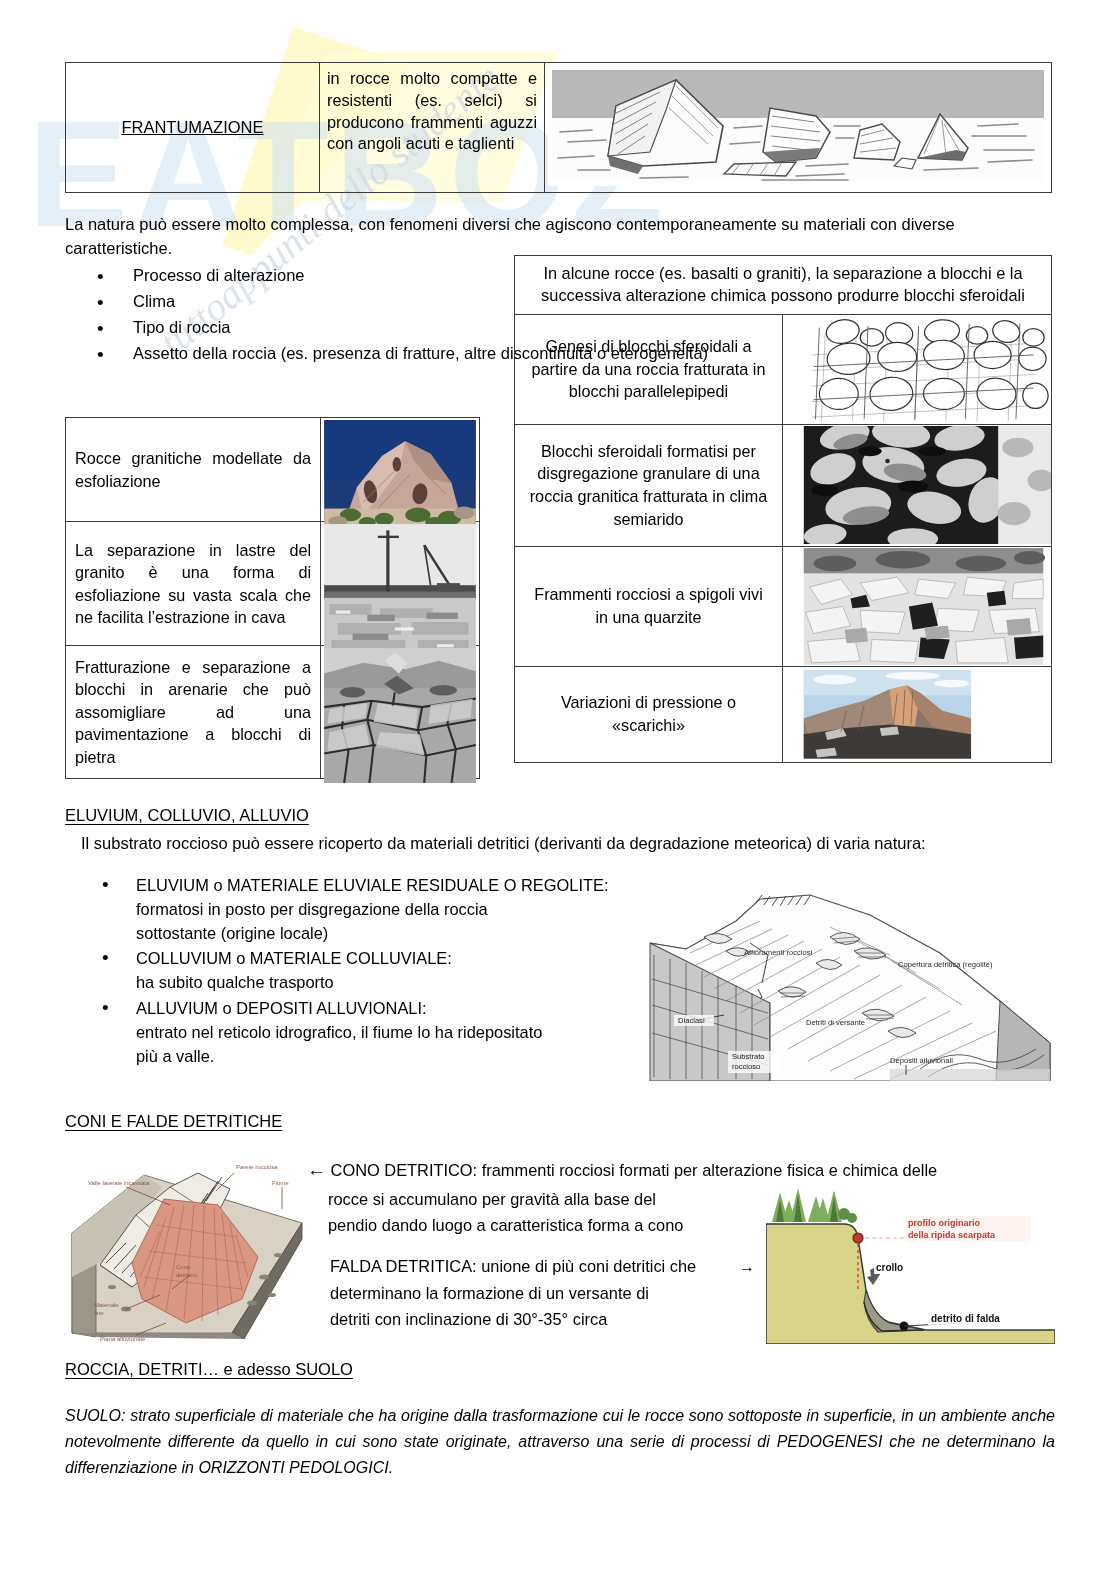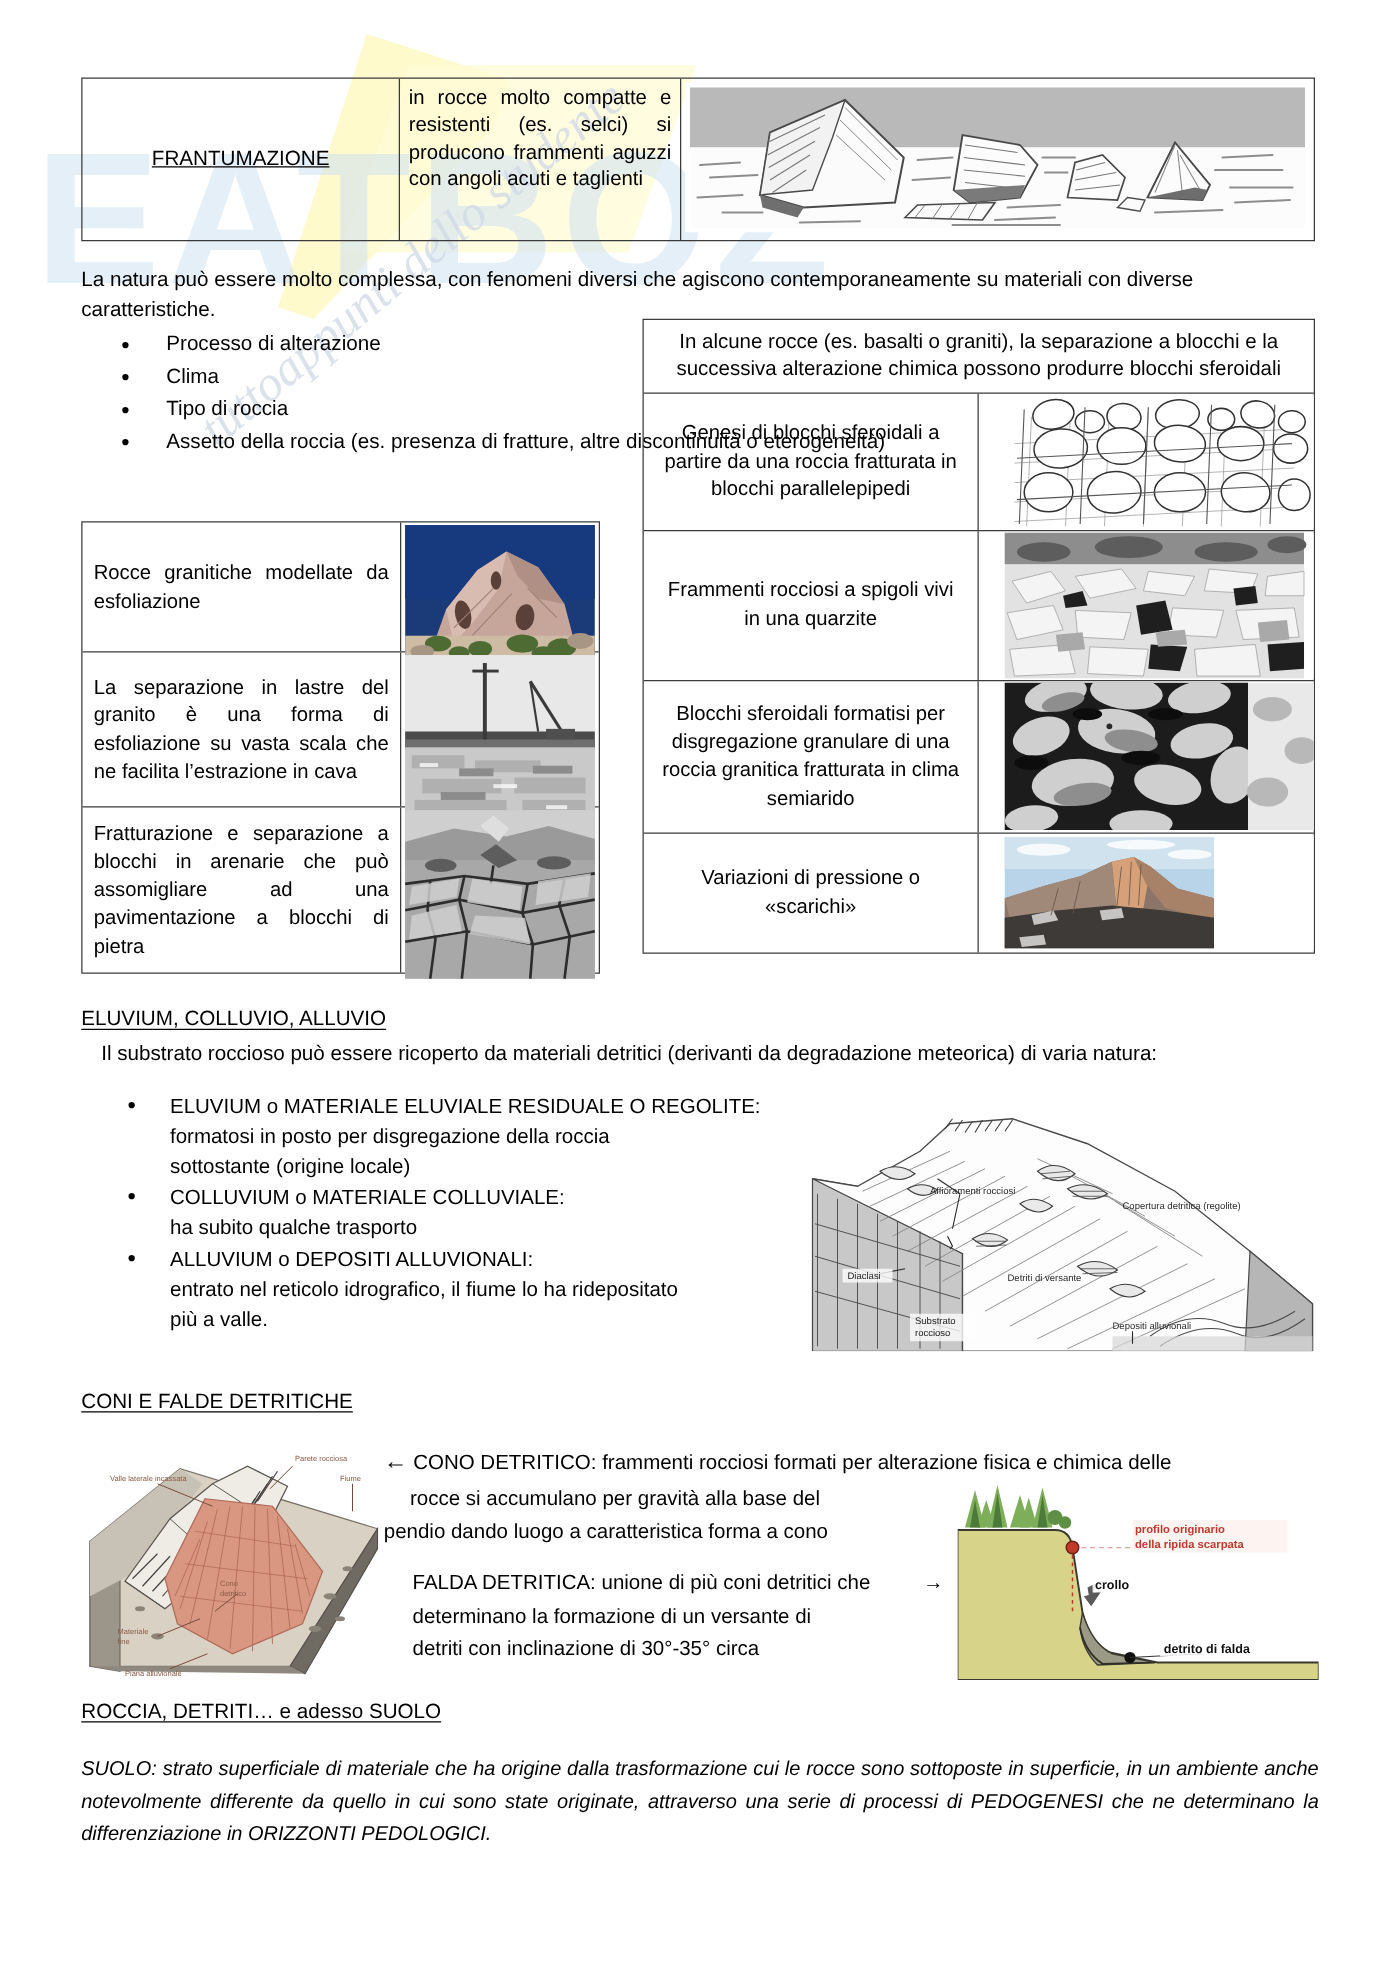--- a/index.html
+++ b/index.html
@@ -475,63 +475,20 @@
             <path d="M24 12 L20 106"></path>
               <path d="M74 10 L70 106"></path>
               <path d="M126 10 L122 106"></path>
             <path d="M178 8 L174 106"></path>
               <path d="M230 8 L226 106"></path>
           </g>
         </svg>
       </div>
     </div>
 
-    <div class="row" style="height:120px">
-      <div class="tc">Frammenti rocciosi a spigoli vivi in una quarzite</div>
-      <div class="pc">
-        <svg viewBox="0 0 262 120" preserveAspectRatio="none">
-          <rect x="0" y="0" width="262" height="120" fill="#ffffff"></rect>
-          <rect x="8" y="0" width="246" height="120" fill="#e2e2e2"></rect>
-          <rect x="8" y="0" width="246" height="26" fill="#8d8d8d"></rect>
-          <g fill="#5d5d5d">
-            <ellipse cx="40" cy="16" rx="22" ry="8"></ellipse>
-              <ellipse cx="110" cy="12" rx="28" ry="9"></ellipse>
-            <ellipse cx="190" cy="16" rx="26" ry="8"></ellipse>
-              <ellipse cx="240" cy="10" rx="16" ry="7"></ellipse>
-          </g>
-          <g fill="#f4f4f4" stroke="#9a9a9a" stroke-width="0.6">
-            <polygon points="14,40 46,32 58,48 26,58"></polygon>
-            <polygon points="66,36 104,30 116,46 78,54"></polygon>
-            <polygon points="126,32 164,36 156,52 122,48"></polygon>
-            <polygon points="176,30 216,34 210,50 172,48"></polygon>
-            <polygon points="224,36 254,32 254,52 222,52"></polygon>
-            <polygon points="10,66 48,60 56,80 18,88"></polygon>
-            <polygon points="66,64 112,66 106,88 68,86"></polygon>
-            <polygon points="146,62 188,64 182,86 142,84"></polygon>
-            <polygon points="198,64 246,62 250,86 204,88"></polygon>
-            <polygon points="12,96 60,92 66,116 16,118"></polygon>
-            <polygon points="78,94 126,96 122,118 76,116"></polygon>
-            <polygon points="164,96 214,92 218,118 166,118"></polygon>
-          </g>
-          <g fill="#1f1f1f">
-            <polygon points="116,60 140,56 146,80 120,84"></polygon>
-            <polygon points="128,92 158,94 152,114 126,112"></polygon>
-            <polygon points="224,92 254,90 254,112 226,114"></polygon>
-            <polygon points="56,52 72,48 76,60 58,62"></polygon>
-            <polygon points="196,46 214,44 216,58 198,60"></polygon>
-          </g>
-          <g fill="#a9a9a9">
-            <polygon points="50,84 72,82 74,96 52,98"></polygon>
-            <polygon points="132,82 156,80 158,92 134,94"></polygon>
-            <polygon points="216,74 240,72 242,88 218,90"></polygon>
-          </g>
-        </svg>
-      </div>
-    </div>
-
     <div class="row" style="height:122px">
       <div class="tc">Blocchi sferoidali formatisi per disgregazione granulare di una roccia granitica fratturata in clima semiarido</div>
       <div class="pc">
         <svg viewBox="0 0 262 122" preserveAspectRatio="none">
           <rect x="0" y="0" width="262" height="122" fill="#ffffff"></rect>
           <rect x="8" y="0" width="200" height="122" fill="#1c1c1c"></rect>
           <g fill="#cfcfcf">
             <ellipse cx="50" cy="10" rx="26" ry="13" transform="rotate(-14 50 10)"></ellipse>
             <ellipse cx="108" cy="8" rx="30" ry="14" transform="rotate(6 108 8)"></ellipse>
             <ellipse cx="168" cy="12" rx="26" ry="13" transform="rotate(-8 168 12)"></ellipse>
@@ -559,20 +516,63 @@
           <rect x="208" y="0" width="54" height="122" fill="#e9e9e9"></rect>
           <g fill="#b8b8b8">
             <ellipse cx="228" cy="22" rx="16" ry="10"></ellipse>
               <ellipse cx="252" cy="56" rx="14" ry="11"></ellipse>
             <ellipse cx="224" cy="90" rx="17" ry="12"></ellipse>
           </g>
         </svg>
       </div>
     </div>
 
+    <div class="row" style="height:120px">
+      <div class="tc">Frammenti rocciosi a spigoli vivi in una quarzite</div>
+      <div class="pc">
+        <svg viewBox="0 0 262 120" preserveAspectRatio="none">
+          <rect x="0" y="0" width="262" height="120" fill="#ffffff"></rect>
+          <rect x="8" y="0" width="246" height="120" fill="#e2e2e2"></rect>
+          <rect x="8" y="0" width="246" height="26" fill="#8d8d8d"></rect>
+          <g fill="#5d5d5d">
+            <ellipse cx="40" cy="16" rx="22" ry="8"></ellipse>
+              <ellipse cx="110" cy="12" rx="28" ry="9"></ellipse>
+            <ellipse cx="190" cy="16" rx="26" ry="8"></ellipse>
+              <ellipse cx="240" cy="10" rx="16" ry="7"></ellipse>
+          </g>
+          <g fill="#f4f4f4" stroke="#9a9a9a" stroke-width="0.6">
+            <polygon points="14,40 46,32 58,48 26,58"></polygon>
+            <polygon points="66,36 104,30 116,46 78,54"></polygon>
+            <polygon points="126,32 164,36 156,52 122,48"></polygon>
+            <polygon points="176,30 216,34 210,50 172,48"></polygon>
+            <polygon points="224,36 254,32 254,52 222,52"></polygon>
+            <polygon points="10,66 48,60 56,80 18,88"></polygon>
+            <polygon points="66,64 112,66 106,88 68,86"></polygon>
+            <polygon points="146,62 188,64 182,86 142,84"></polygon>
+            <polygon points="198,64 246,62 250,86 204,88"></polygon>
+            <polygon points="12,96 60,92 66,116 16,118"></polygon>
+            <polygon points="78,94 126,96 122,118 76,116"></polygon>
+            <polygon points="164,96 214,92 218,118 166,118"></polygon>
+          </g>
+          <g fill="#1f1f1f">
+            <polygon points="116,60 140,56 146,80 120,84"></polygon>
+            <polygon points="128,92 158,94 152,114 126,112"></polygon>
+            <polygon points="224,92 254,90 254,112 226,114"></polygon>
+            <polygon points="56,52 72,48 76,60 58,62"></polygon>
+            <polygon points="196,46 214,44 216,58 198,60"></polygon>
+          </g>
+          <g fill="#a9a9a9">
+            <polygon points="50,84 72,82 74,96 52,98"></polygon>
+            <polygon points="132,82 156,80 158,92 134,94"></polygon>
+            <polygon points="216,74 240,72 242,88 218,90"></polygon>
+          </g>
+        </svg>
+      </div>
+    </div>
+
     <div class="row" style="height:95px">
       <div class="tc">Variazioni di pressione o «scarichi»</div>
       <div class="pc">
         <svg viewBox="0 0 262 95" preserveAspectRatio="none">
           <rect x="0" y="0" width="262" height="95" fill="#ffffff"></rect>
           <rect x="8" y="2" width="172" height="91" fill="#b9d4e8"></rect>
           <rect x="8" y="2" width="172" height="26" fill="#cfe2ee"></rect>
           <g fill="#ffffff" opacity=".85">
             <ellipse cx="40" cy="12" rx="22" ry="5"></ellipse>
               <ellipse cx="120" cy="8" rx="28" ry="4"></ellipse>
@@ -815,21 +815,21 @@
         <text x="28" y="168">fine</text>
         <text x="34" y="194">Piana alluvionale</text>
       </g>
     </svg>
   </div>
 
   <div class="cono-txt">
     <span class="arrow-left">←</span>
     <span>CONO DETRITICO: frammenti rocciosi formati per alterazione fisica e chimica delle</span><br>
     <span style="display:inline-block;margin-left:21px">rocce si accumulano per gravità alla base del</span><br>
-    <span style="display:inline-block;">pendio dando luogo a caratteristica forma a cono</span>
+    <span style="display:inline-block;margin-left:21px">pendio dando luogo a caratteristica forma a cono</span>
   </div>
 
   <div class="falda-txt">
     <span>FALDA DETRITICA: unione di più coni detritici che</span>
     <span style="display:inline-block;width:54px;text-align:right">→</span><br>
     <span>determinano la formazione di un versante di</span><br>
     <span>detriti con inclinazione di 30°-35° circa</span>
   </div>
 
   <div class="ill" style="left:766px; top:1186px; width:289px; height:158px;">

